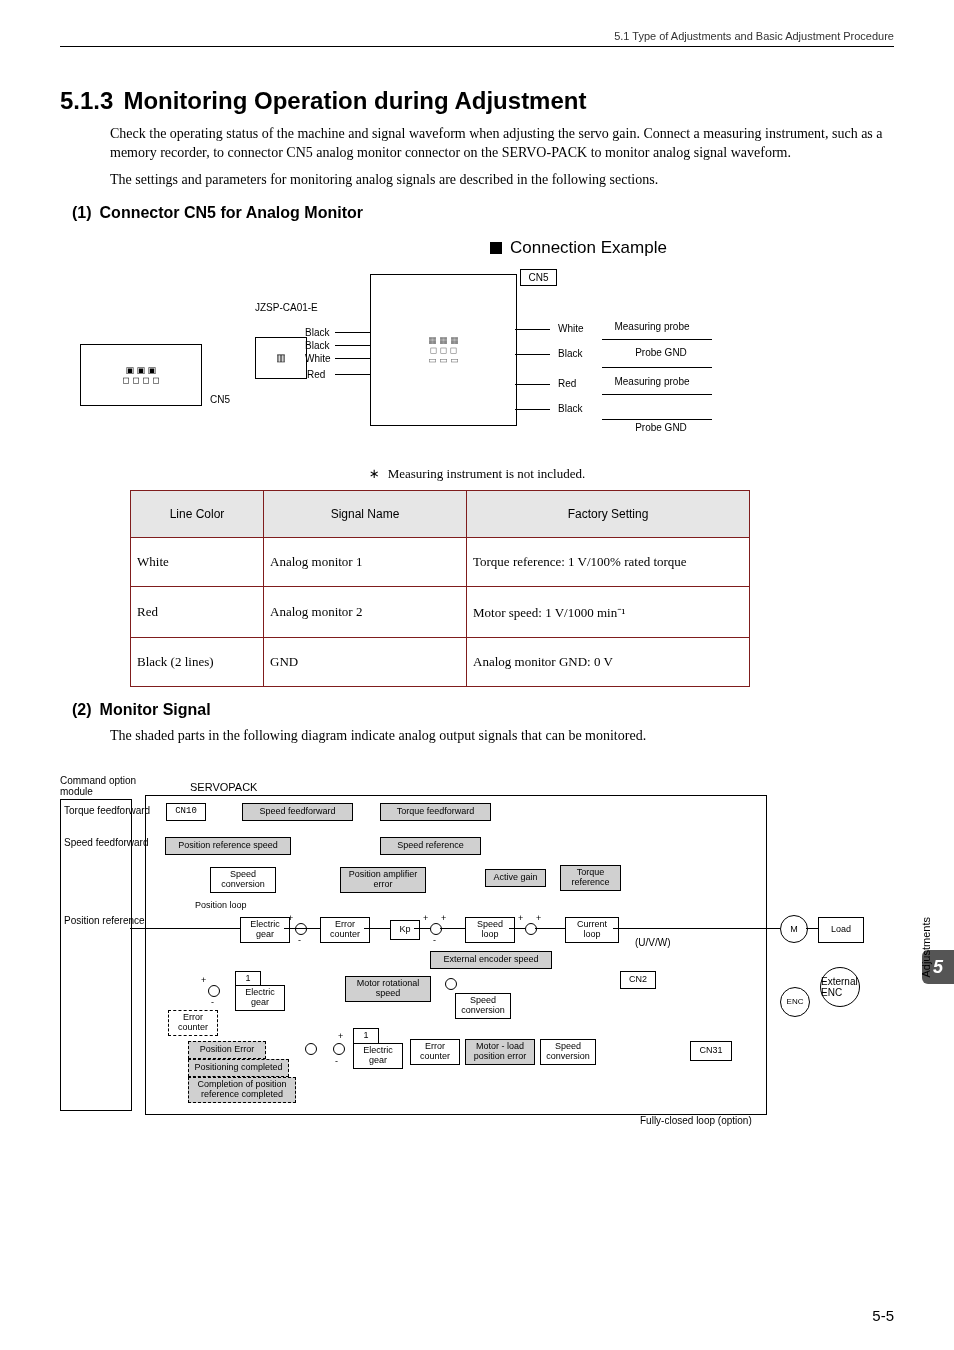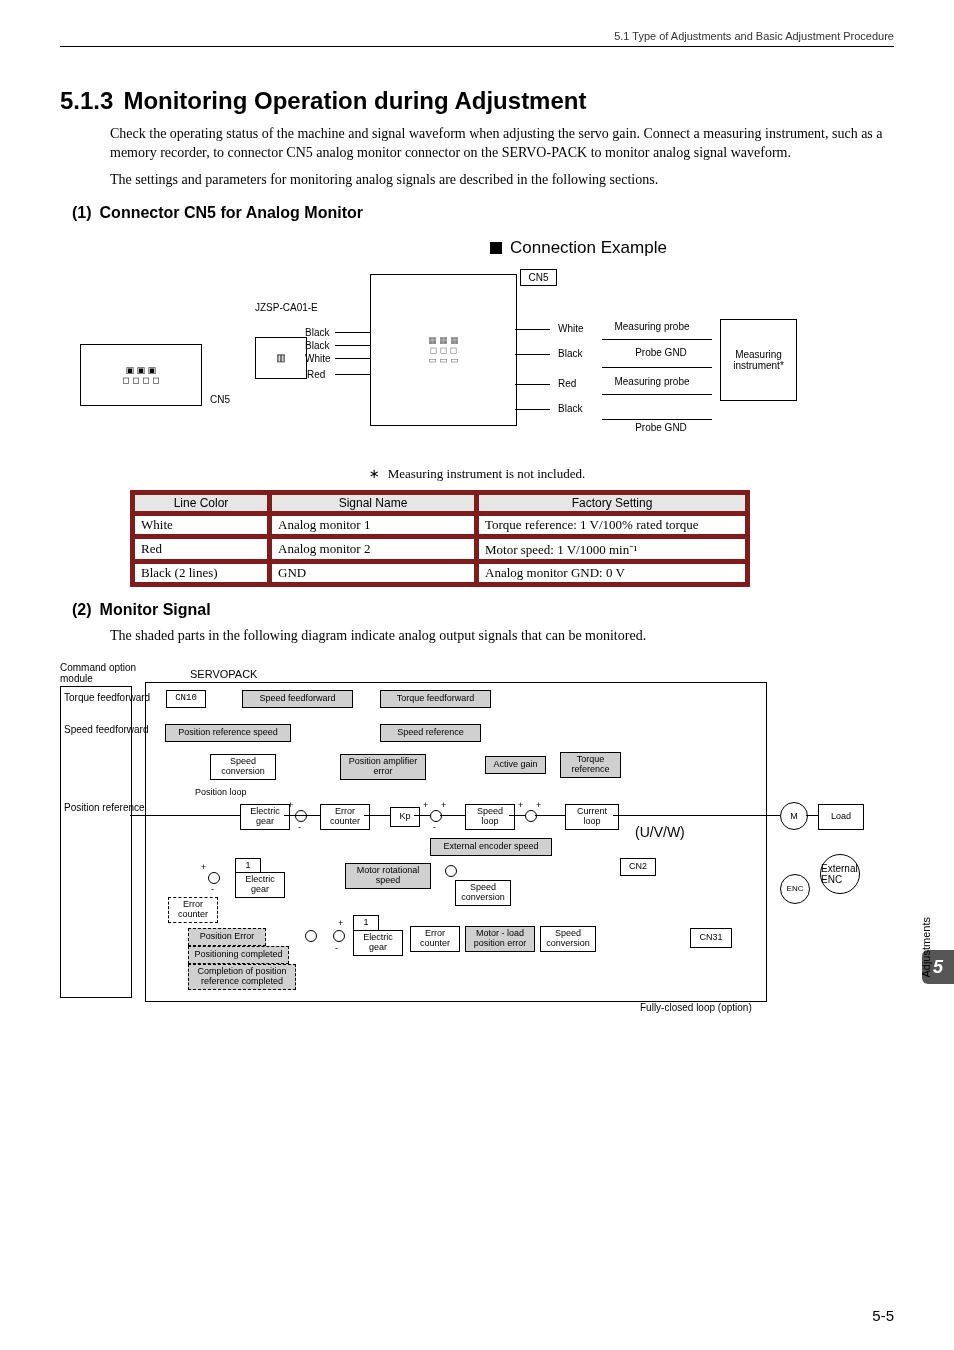--- a/index.html
+++ b/index.html
@@ -82,36 +82,36 @@
   }
   .note-asterisk .ast { font-family: Arial; margin-right: 8px; }
   
   table.sig {
     border-collapse: collapse;
     width: 620px;
     margin: 8px 0 0 70px;
     font-size: 12px;
   }
   table.sig th, table.sig td {
-    border: 5px solid #7f1d1d;
-    padding: 1px 6px;
+    border: 1px solid #7f1d1d;
+    padding: 16px 6px;
     text-align: left;
   }
   table.sig th {
     background: #e6e6e6;
     font-weight: normal;
     text-align: center;
   }
   table.sig td.serif { font-family: "Times New Roman", serif; font-size: 13px; }
   
   .block-diagram {
     position: relative;
     width: 820px;
     height: 360px;
-    margin-top: 16px;
+    margin-top: 29px;
   }
   .bdbox {
     position: absolute;
     border: 1px solid #000;
     font-size: 9px;
     text-align: center;
     display: flex;
     align-items: center;
     justify-content: center;
     background: #fff;
@@ -229,21 +229,20 @@
 
     <div class="box" style="left:542px; top:53px; width:100px; height:20px; border:none;">Measuring probe</div>
     <div class="hline" style="left:542px; top:75px; width:110px;"></div>
     <div class="box" style="left:556px; top:80px; width:90px; height:18px; border:none;">Probe GND</div>
     <div class="hline" style="left:542px; top:103px; width:110px;"></div>
     <div class="box" style="left:542px; top:108px; width:100px; height:20px; border:none;">Measuring probe</div>
     <div class="hline" style="left:542px; top:130px; width:110px;"></div>
     <div class="box" style="left:556px; top:155px; width:90px; height:18px; border:none;">Probe GND</div>
     <div class="hline" style="left:542px; top:155px; width:110px;"></div>
 
-    <div class="box" style="left:660px; top:55px; width:75px; height:80px; font-size:10px;">Measuring instrument*</div>
   </div>
 
   <div class="note-asterisk"><span class="ast">∗</span><span>Measuring instrument is not included.</span></div>
 
   <table class="sig">
     <tbody>
         <tr>
       <th style="width:120px;">Line Color</th>
       <th style="width:190px;">Signal Name</th>
       <th>Factory Setting</th>
@@ -305,21 +304,21 @@
     <div class="bdbox" style="left:330px; top:145px; width:24px; height:16px;">Kp</div>
     <div class="circ" style="left:370px; top:148px; width:10px; height:10px;"></div>
     <div class="bdlabel" style="left:363px; top:138px; font-size:9px;">+</div>
     <div class="bdlabel" style="left:381px; top:138px; font-size:9px;">+</div>
     <div class="bdlabel" style="left:373px; top:160px; font-size:9px;">-</div>
     <div class="bdbox" style="left:405px; top:142px; width:44px; height:22px;">Speed loop</div>
     <div class="circ" style="left:465px; top:148px; width:10px; height:10px;"></div>
     <div class="bdlabel" style="left:458px; top:138px; font-size:9px;">+</div>
     <div class="bdlabel" style="left:476px; top:138px; font-size:9px;">+</div>
     <div class="bdbox" style="left:505px; top:142px; width:48px; height:22px;">Current loop</div>
-    <div class="bdlabel" style="left:575px; top:162px; font-size:14px;">(U/V/W)</div>
+    <div class="bdlabel" style="left:575px; top:162px; font-size:10px;">(U/V/W)</div>
 
     <div class="bdbox shaded" style="left:370px; top:176px; width:116px; height:14px;">External encoder speed</div>
 
     <div class="bdbox" style="left:175px; top:196px; width:20px; height:12px;">1</div>
     <div class="circ" style="left:148px; top:210px; width:10px; height:10px;"></div>
     <div class="bdlabel" style="left:141px; top:200px; font-size:9px;">+</div>
     <div class="bdlabel" style="left:151px; top:222px; font-size:9px;">-</div>
     <div class="bdbox" style="left:175px; top:210px; width:44px; height:22px;">Electric gear</div>
     <div class="bdbox shaded" style="left:285px; top:201px; width:80px; height:22px;">Motor rotational speed</div>
     <div class="bdbox" style="left:395px; top:218px; width:50px; height:22px;">Speed conversion</div>

